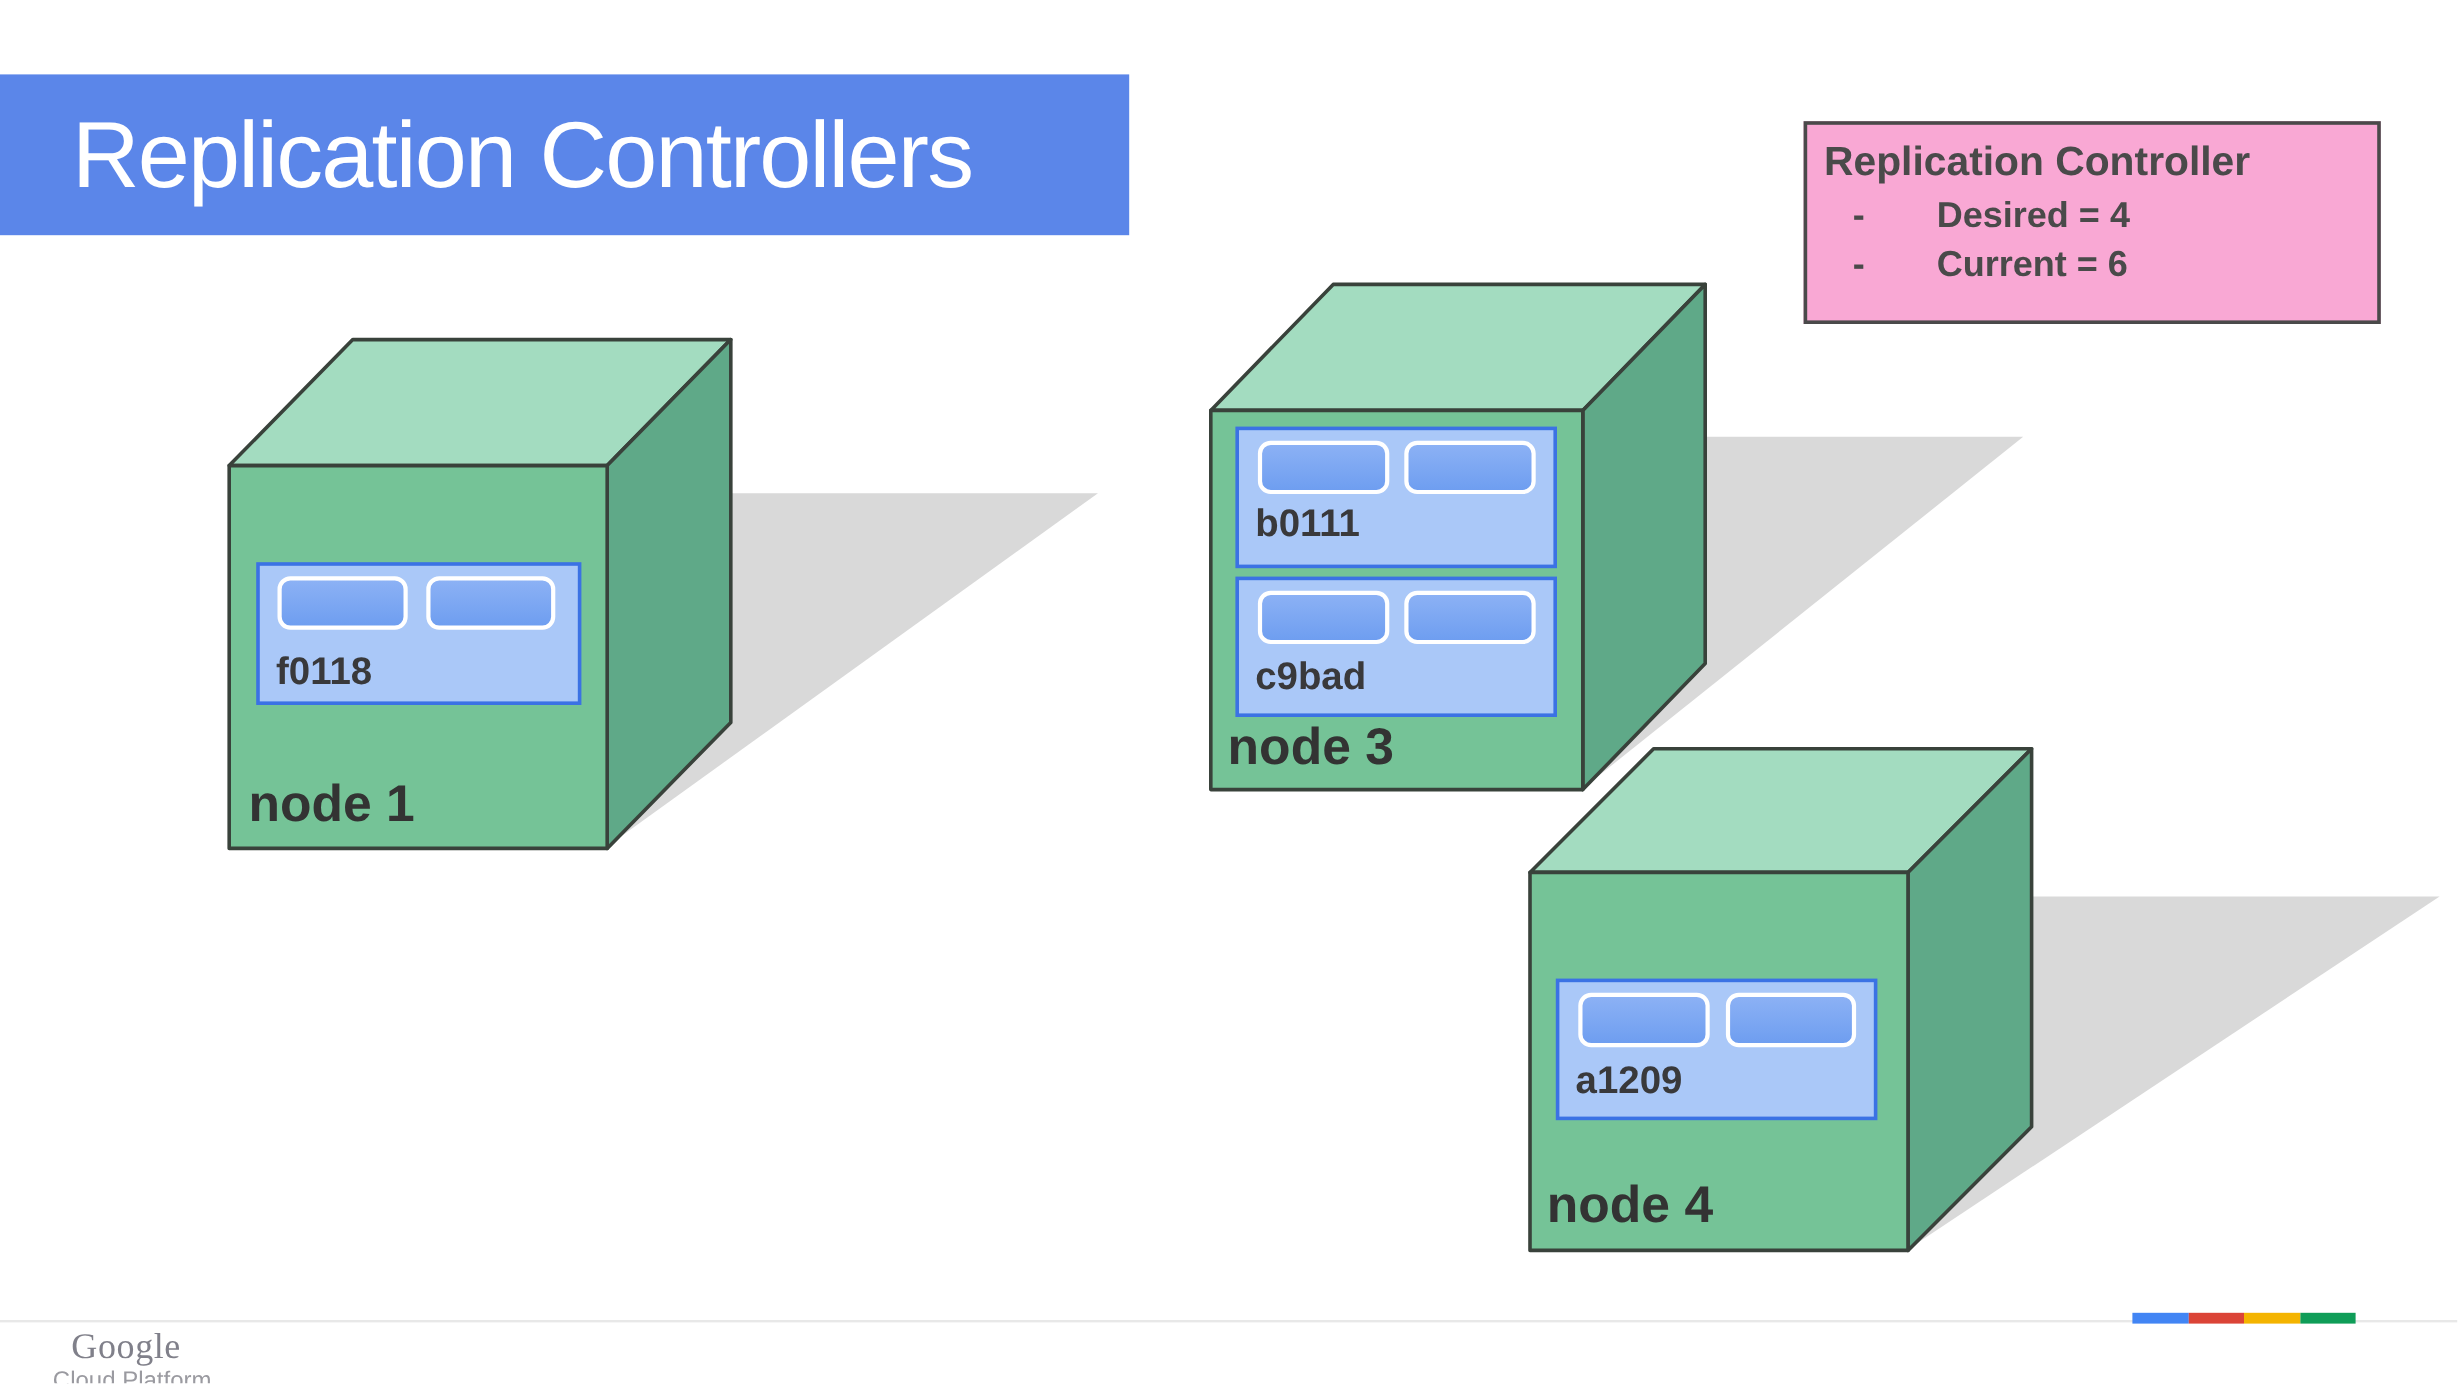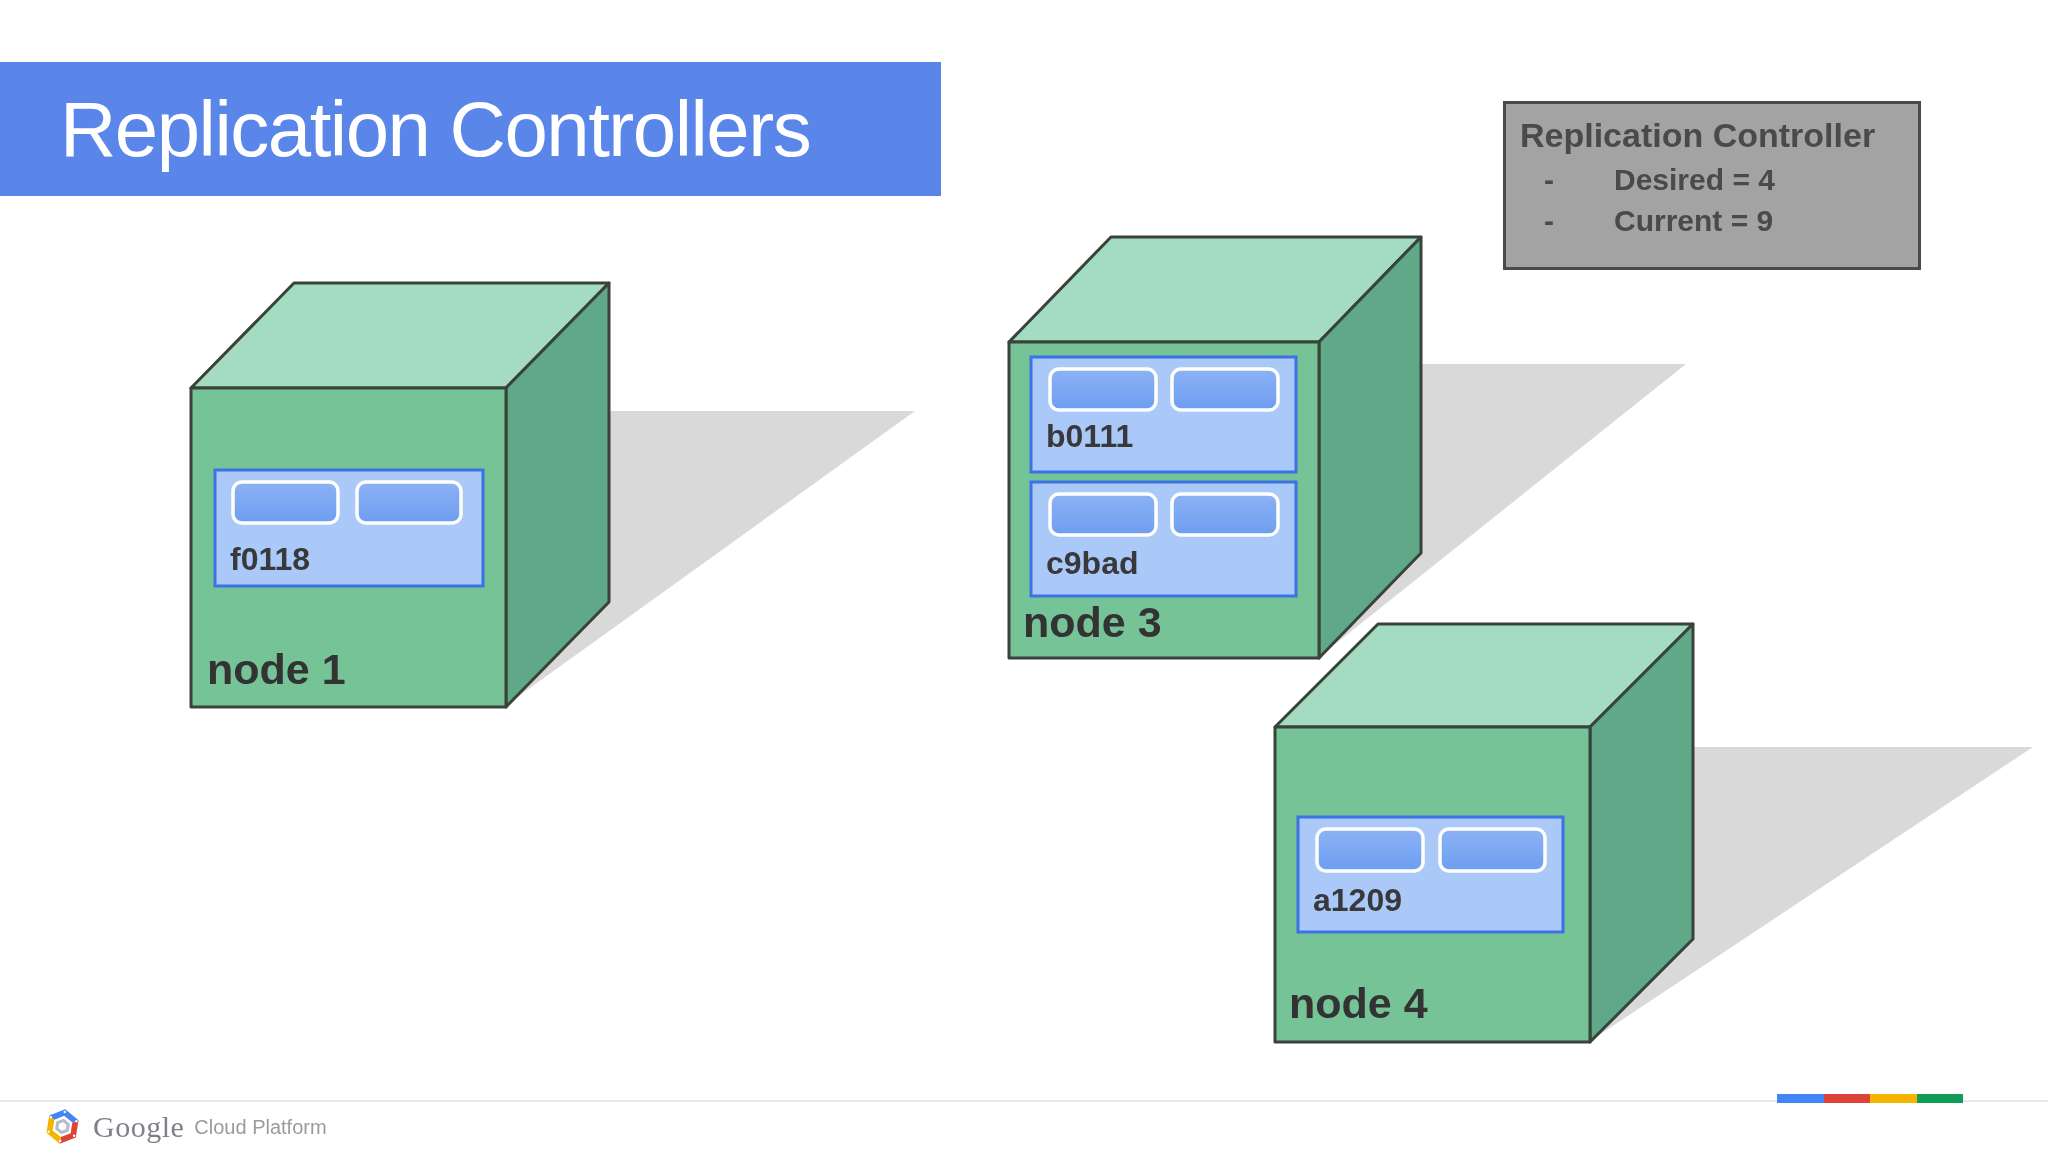--- a/index.html
+++ b/index.html
@@ -11,22 +11,22 @@
   .banner {
     position:absolute; left:0; top:62px; width:941px; height:134px;
     background:#5b86e9; display:flex; align-items:center;
   }
   .banner .title-text {
     color:#ffffff; font-size:78px; font-weight:300; letter-spacing:-1.5px;
     padding-left:60px; white-space:nowrap;
   }
   
   .info-box {
-    position:absolute; left:1503px; top:101px; width:418px; height:169px;
-    background:#a3a3a3; border:3px solid #4a4a4a; box-sizing:border-box;
+    position:absolute; left:1503px; top:101px; width:481px; height:169px;
+    background:#f9a8d4; border:3px solid #4a4a4a; box-sizing:border-box;
     color:#4a4a4a;
   }
   .info-title { font-size:34px; font-weight:bold; margin:12px 0 4px 14px; white-space:nowrap; }
   .info-line  { display:flex; font-size:30px; font-weight:bold; line-height:41px; white-space:nowrap; }
   .info-line .dash { width:48px; text-align:right; }
   .info-line .itext { margin-left:60px; }
   
   .diagram { position:absolute; left:0; top:0; width:2048px; height:1153px; }
   .cube-edge   { stroke:#39423b; stroke-width:3; stroke-linejoin:round; }
   .face-front  { fill:#75c397; }
@@ -40,21 +40,21 @@
   
   .footer-divider {
     position:absolute; left:0; top:1100px; width:2048px; height:2px; background:#e8e8e8;
   }
   .accent-bar {
     position:absolute; left:1777px; top:1094px; width:186px; height:9px; display:flex;
   }
   .accent-bar span { flex:1; height:100%; }
   .footer-logo {
     position:absolute; left:44px; top:1106px; height:42px;
-    display:flex; align-items:center;
+    display:flex; align-items:center;flex-direction:column;
   }
   .gcp-icon { width:37px; height:41px; margin-right:12px; }
   .brand {
     font-family:"Liberation Serif", serif; font-size:30px; color:#80808a;
     letter-spacing:0.5px; margin-right:10px;
   }
   .product {
     font-family:"Liberation Sans", sans-serif; font-size:20px; font-weight:300; color:#9a9aa0;
   }
 </style>
@@ -126,21 +126,21 @@
   </div>
 
   <div class="info-box">
     <div class="info-title">Replication Controller</div>
     <div class="info-line">
       <span class="dash">-</span>
       <span class="itext">Desired = 4</span>
     </div>
     <div class="info-line">
       <span class="dash">-</span>
-      <span class="itext">Current = 9</span>
+      <span class="itext">Current = 6</span>
     </div>
   </div>
 
   <div class="footer-divider"></div>
 
   <div class="accent-bar">
     <span style="background: rgb(66, 133, 244);"></span>
     <span style="background: rgb(219, 68, 55);"></span>
     <span style="background: rgb(244, 180, 0);"></span>
     <span style="background: rgb(15, 157, 88);"></span>

